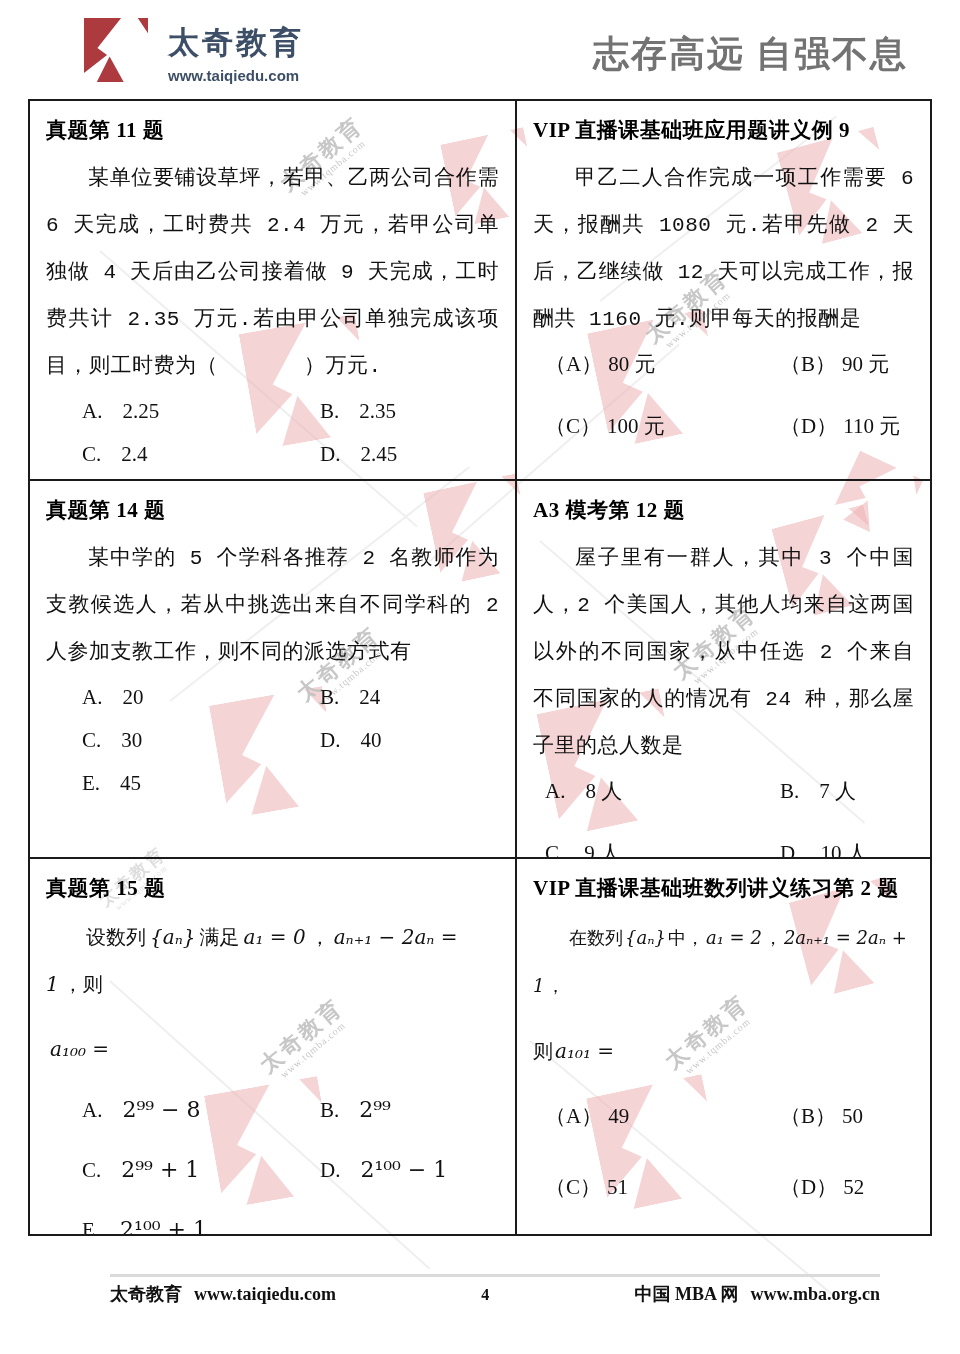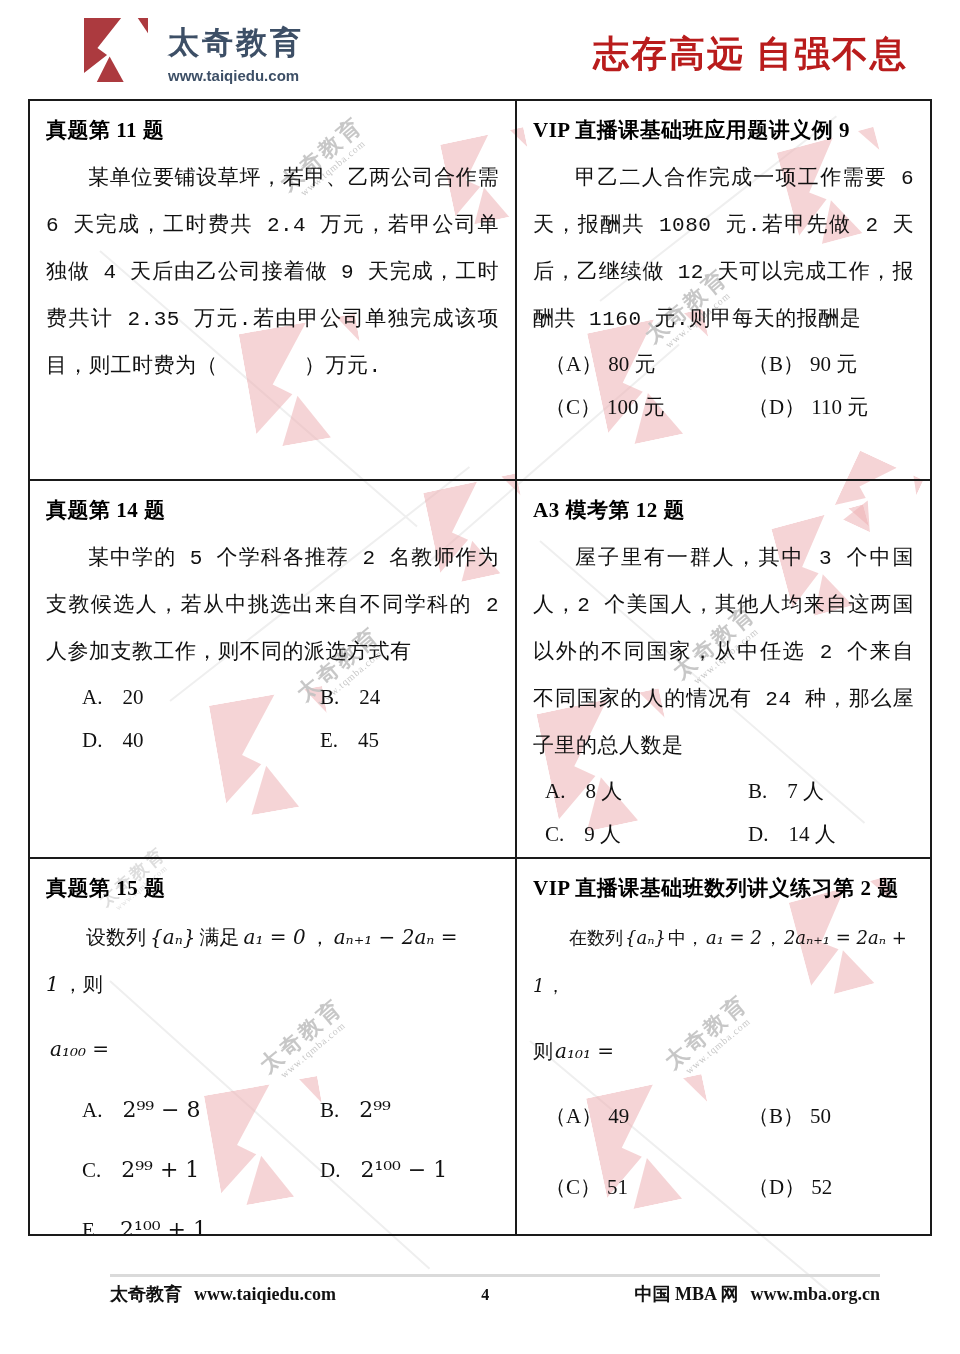--- a/index.html
+++ b/index.html
@@ -20,37 +20,37 @@
   .wm-line{position:absolute;height:2px;background:#efefef;transform-origin:left center;}
   
   .hdr-logo{position:absolute;left:78px;top:18px;width:76px;height:64px;}
   .hdr-logo svg{display:block;width:100%;height:100%;fill:#ac3a3f;}
   .brand{position:absolute;left:168px;top:22px;z-index:2;}
   .brand-name{font-size:31px;font-weight:700;color:#3d4f66;letter-spacing:3px;
               font-family:"Liberation Sans","DejaVu Sans",sans-serif;}
   .brand-url{font-size:15px;font-weight:700;color:#3d4f66;margin-top:3px;
              font-family:"Liberation Sans","DejaVu Sans",sans-serif;}
   .slogan{position:absolute;right:52px;top:30px;font-size:36px;font-weight:700;
-          color:#b91c1c;letter-spacing:2px;font-family:"Liberation Serif","DejaVu Serif",serif;}
+          color:#737373;letter-spacing:2px;font-family:"Liberation Serif","DejaVu Serif",serif;}
   
   .qgrid{
     position:absolute;left:28px;top:99px;width:904px;height:1137px;z-index:1;
     display:grid;grid-template-columns:487px 1fr;grid-template-rows:380px 378px 1fr;
     border:2px solid #1a1a1a;box-sizing:border-box;background:transparent;
   }
   .cell{box-sizing:border-box;padding:15px 16px 0 16px;overflow:hidden;}
   .cell.bR{border-right:2px solid #1a1a1a;}
   .cell.bB{border-bottom:2px solid #1a1a1a;}
   .q-title{margin:0;font-size:21px;font-weight:700;color:#000;letter-spacing:.5px;}
   .q-body{margin:11px 0 0;font-size:21px;line-height:47px;text-align:justify;
           text-indent:2em;letter-spacing:.5px;font-family:Liberation Mono, monospace;}
   
   .options{display:grid;margin-top:6px;line-height:30px;font-size:21px;}
   .o-left{padding-left:36px;grid-template-columns:238px 1fr;row-gap:13px;}
-  .o-right{padding-left:12px;grid-template-columns:203px 1fr;row-gap:13px;}
+  .o-right{padding-left:12px;grid-template-columns:203px 1fr;row-gap:13px;gap:32px;}
   .o-dots .olabel{margin-right:20px;}
   .o-paren .olabel{margin-right:6px;}
   .oval-math{font-family:"DejaVu Serif","DejaVu Sans",serif;font-size:22px;}
   
   .mline{margin:12px 0 0;font-size:20px;line-height:47px;letter-spacing:0;}
   .mline.ind{text-indent:2em;}
   .mline.l2{margin-top:18px;}
   .math{font-style:italic;font-family:"DejaVu Serif","DejaVu Sans",serif;margin:0 4px;text-align:center;}
   .c-vip2 .mline.l1{font-size:18px;}
   .c-vip2 .math{margin:0 2px;}
@@ -189,52 +189,60 @@
     <div class="brand-name">太奇教育</div>
     <div class="brand-url">www.taiqiedu.com</div>
   </div>
   <div class="slogan">志存高远 自强不息</div>
 
   <div class="qgrid">
 
     <section class="cell bR bB">
       <h3 class="q-title">真题第 11 题</h3>
       <p class="q-body">某单位要铺设草坪，若甲、乙两公司合作需 6 天完成，工时费共 2.4 万元，若甲公司单独做 4 天后由乙公司接着做 9 天完成，工时费共计 2.35 万元.若由甲公司单独完成该项目，则工时费为（　　　　）万元.</p>
+      <div class="options o-left o-dots">
+        <div class="opt"><span class="olabel">A.</span><span class="oval">2.25</span></div>
+        <div class="opt"><span class="olabel">B.</span><span class="oval">2.35</span></div>
+        <div class="opt"><span class="olabel">C.</span><span class="oval">2.4</span></div>
+        <div class="opt"><span class="olabel">D.</span><span class="oval">2.45</span></div>
+
+      </div>
     </section>
 
     <section class="cell bB">
       <h3 class="q-title">VIP 直播课基础班应用题讲义例 9</h3>
       <p class="q-body">甲乙二人合作完成一项工作需要 6 天，报酬共 1080 元.若甲先做 2 天后，乙继续做 12 天可以完成工作，报酬共 1160 元.则甲每天的报酬是</p>
       <div class="options o-right o-paren">
         <div class="opt"><span class="olabel">（A）</span><span class="oval">80 元</span></div>
         <div class="opt"><span class="olabel">（B）</span><span class="oval">90 元</span></div>
         <div class="opt"><span class="olabel">（C）</span><span class="oval">100 元</span></div>
         <div class="opt"><span class="olabel">（D）</span><span class="oval">110 元</span></div>
       </div>
     </section>
 
     <section class="cell bR bB">
       <h3 class="q-title">真题第 14 题</h3>
       <p class="q-body">某中学的 5 个学科各推荐 2 名教师作为支教候选人，若从中挑选出来自不同学科的 2 人参加支教工作，则不同的派选方式有</p>
       <div class="options o-left o-dots">
         <div class="opt"><span class="olabel">A.</span><span class="oval">20</span></div>
         <div class="opt"><span class="olabel">B.</span><span class="oval">24</span></div>
+        <div class="opt"><span class="olabel">C.</span><span class="oval">30</span></div>
         <div class="opt"><span class="olabel">D.</span><span class="oval">40</span></div>
         <div class="opt"><span class="olabel">E.</span><span class="oval">45</span></div>
       </div>
     </section>
 
     <section class="cell bB">
       <h3 class="q-title">A3 模考第 12 题</h3>
       <p class="q-body">屋子里有一群人，其中 3 个中国人，2 个美国人，其他人均来自这两国以外的不同国家，从中任选 2 个来自不同国家的人的情况有 24 种，那么屋子里的总人数是</p>
       <div class="options o-right o-dots">
         <div class="opt"><span class="olabel">A.</span><span class="oval">8 人</span></div>
         <div class="opt"><span class="olabel">B.</span><span class="oval">7 人</span></div>
         <div class="opt"><span class="olabel">C.</span><span class="oval">9 人</span></div>
-        <div class="opt"><span class="olabel">D.</span><span class="oval">14 人</span></div>
+        <div class="opt"><span class="olabel">D.</span><span class="oval">10 人</span></div>
 
       </div>
     </section>
 
     <section class="cell bR">
       <h3 class="q-title">真题第 15 题</h3>
       <p class="mline l1 ind"><span>设数列</span><span class="math">{aₙ}</span><span>满足</span><span class="math">a₁ = 0</span><span>，</span><span class="math">aₙ₊₁ − 2aₙ = 1</span><span>，则</span></p>
       <p class="mline l2"><span class="math">a₁₀₀ =</span></p>
       <div class="options o-left o-dots opts-q15">
         <div class="opt"><span class="olabel">A.</span><span class="oval oval-math">2⁹⁹ − 8</span></div>

